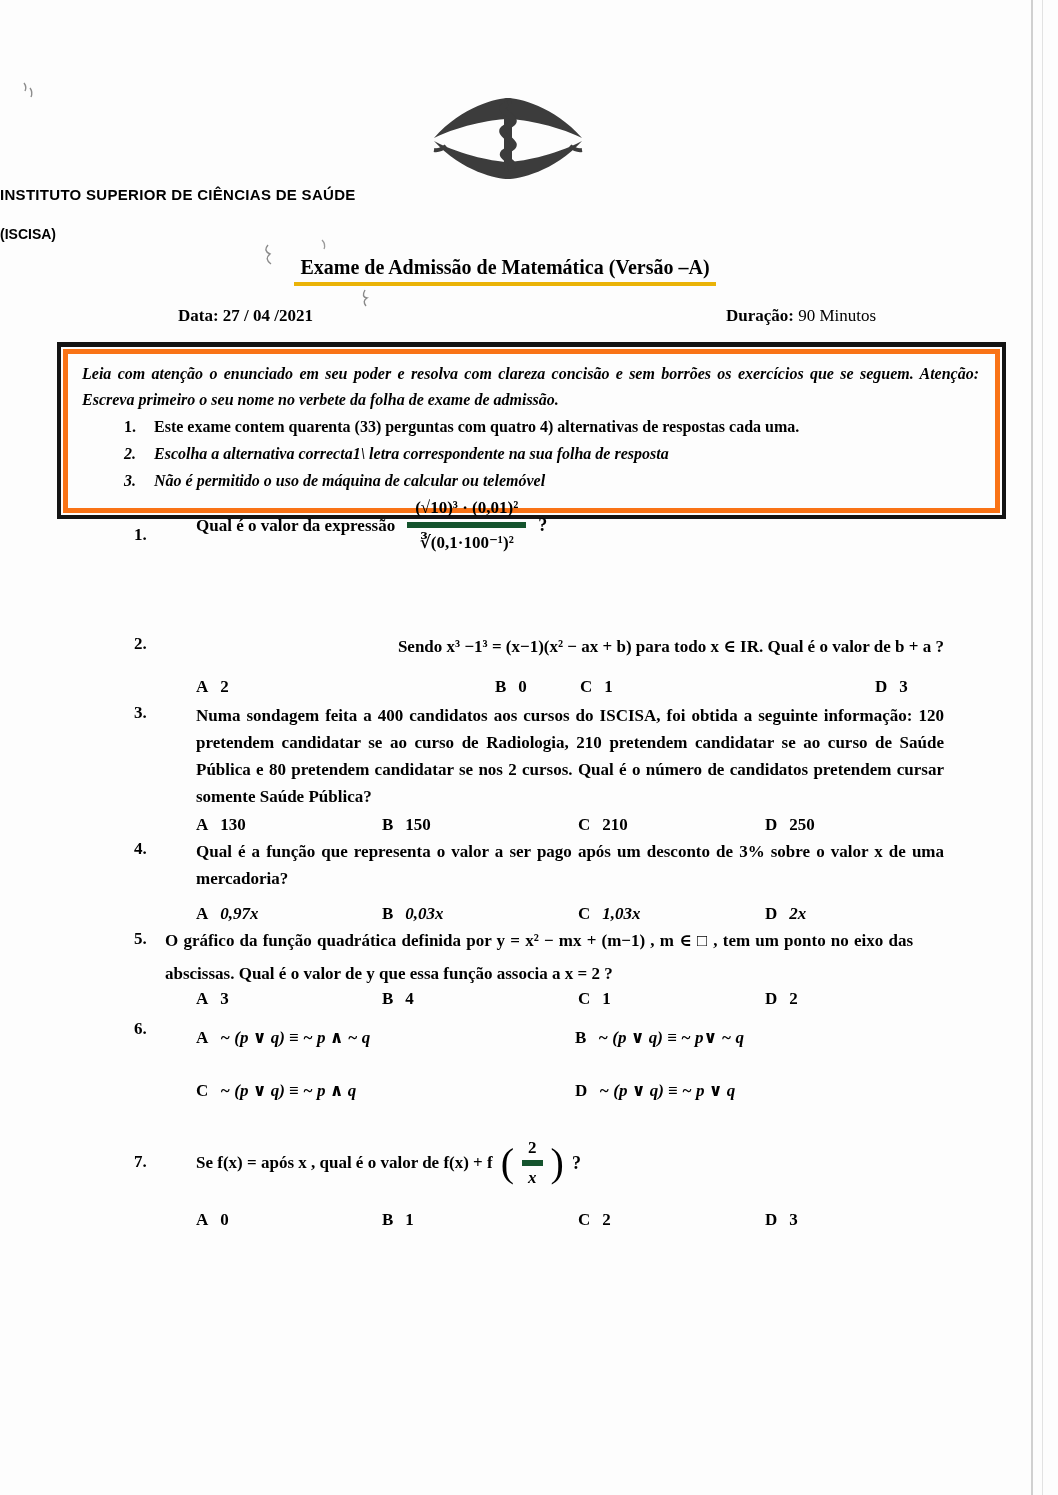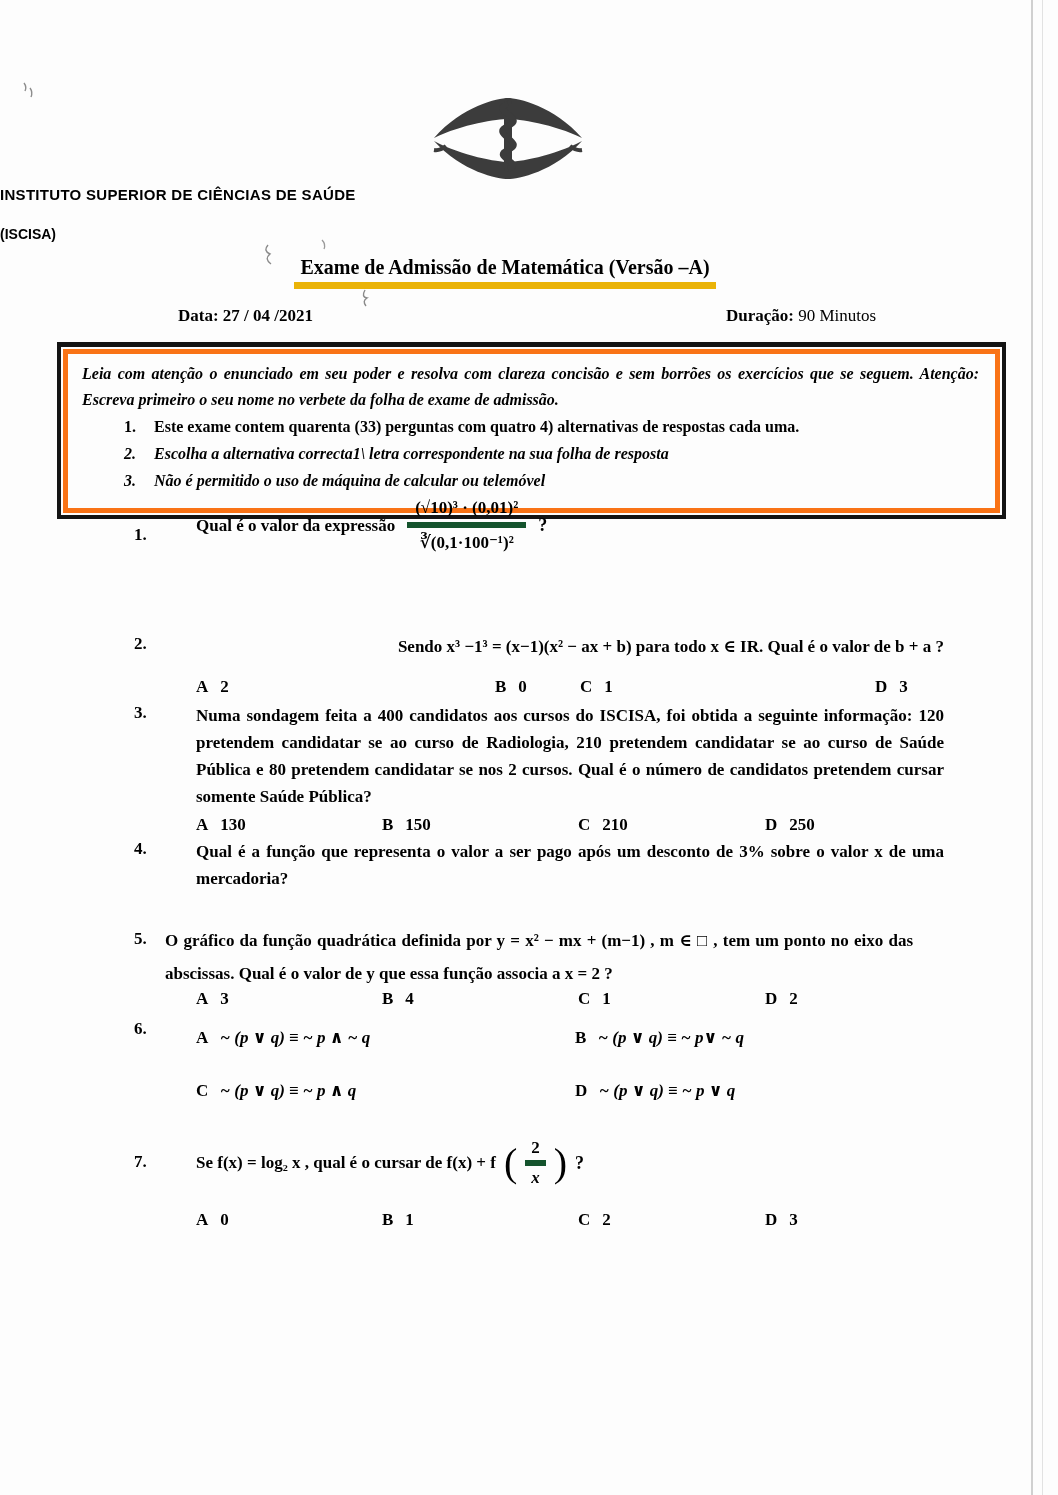--- a/index.html
+++ b/index.html
@@ -10,21 +10,21 @@
   .scanline-a{position:absolute;left:1031px;top:0;width:2px;height:1495px;background:#d0d0d0;}
   .scanline-b{position:absolute;left:1042px;top:0;width:1px;height:1495px;background:#e2e2e2;}
   .scanmark{position:absolute;}
   #logo{position:absolute;left:428px;top:96px;}
   .institute{position:absolute;left:0;top:186px;width:1010px;
      font-family:"Liberation Sans","DejaVu Sans",sans-serif;font-weight:700;font-size:15px;letter-spacing:.3px;}
   .acronym{position:absolute;left:0;top:226px;width:1010px;
      font-family:"Liberation Sans","DejaVu Sans",sans-serif;font-weight:700;font-size:14px;}
   .examtitle-wrap{position:absolute;left:0;top:256px;width:1010px;text-align:center;}
   .examtitle{display:inline-block;font-weight:700;font-size:20px;
-     border-bottom:7px solid #eab308;padding:0 6px 3px;}
+     border-bottom:4px solid #eab308;padding:0 6px 3px;}
   .daterow-date{position:absolute;left:178px;top:306px;font-weight:700;font-size:17px;}
   .daterow-dur{position:absolute;left:726px;top:306px;font-size:17px;}
   .daterow-dur .lbl{font-weight:700;}
   
   #instr{position:absolute;left:57px;top:342px;width:937px;border:4px solid #141414;
      border-top-width:5px;padding:2px;background:#fdfdfd;}
   #instr .inner{border:5px solid #f97316;padding:7px 16px 14px 14px;font-size:16px;line-height:26px;}
   #instr p{margin:0;font-style:italic;font-weight:700;text-align:justify;}
   #instr .item{margin-left:42px;font-weight:700;margin-top:1px;}
   #instr .item .inum{display:inline-block;width:30px;}
@@ -140,20 +140,26 @@
       <span class="opt cA"><span class="letter">A</span><span>130</span></span>
       <span class="opt cB"><span class="letter">B</span><span>150</span></span>
       <span class="opt cC"><span class="letter">C</span><span>210</span></span>
       <span class="opt cD"><span class="letter">D</span><span>250</span></span>
     </div>
   </div>
 
   <div class="q" style="top:838px;">
     <span class="qnum">4.</span>
     <div class="qtext">Qual é a função que representa o valor a ser pago após um desconto de 3% sobre o valor x de uma mercadoria?</div>
+    <div class="opts" style="margin-top:12px;">
+      <span class="opt cA mathit"><span class="letter" style="font-style:normal;">A</span><span>0,97x</span></span>
+      <span class="opt cB mathit"><span class="letter" style="font-style:normal;">B</span><span>0,03x</span></span>
+      <span class="opt cC mathit"><span class="letter" style="font-style:normal;">C</span><span>1,03x</span></span>
+      <span class="opt cD mathit"><span class="letter" style="font-style:normal;">D</span><span>2x</span></span>
+    </div>
   </div>
 
   <div class="q" style="top:924px;">
     <span class="qnum" style="top:5px;">5.</span>
     <div class="qtext" style="line-height:33px;margin-left:45px;">O gráfico da função quadrática definida por y = x² − mx + (m−1) , m ∈ □ , tem um ponto no eixo das abscissas. Qual é o valor de y que essa função associa a x = 2 ?</div>
     <div class="opts" style="margin-top:-1px;">
       <span class="opt cA"><span class="letter">A</span><span>3</span></span>
       <span class="opt cB"><span class="letter">B</span><span>4</span></span>
       <span class="opt cC"><span class="letter">C</span><span>1</span></span>
       <span class="opt cD"><span class="letter">D</span><span>2</span></span>
@@ -166,21 +172,21 @@
       <span class="opt o6a"><span class="letter">A</span><span class="mathit">~ (p ∨ q) ≡ ~ p ∧ ~ q</span></span>
       <span class="opt o6b"><span class="letter">B</span><span class="mathit">~ (p ∨ q) ≡ ~ p∨ ~ q</span></span>
       <span class="opt o6c"><span class="letter">C</span><span class="mathit">~ (p ∨ q) ≡ ~ p ∧ q</span></span>
       <span class="opt o6d"><span class="letter">D</span><span class="mathit">~ (p ∨ q) ≡ ~ p ∨ q</span></span>
     </div>
   </div>
 
   <div class="q" style="top:1138px;">
     <span class="qnum" style="top:14px;">7.</span>
     <div class="fracline">
-      <span>Se  f(x) = log₂ x , qual é o cursar de  f(x) + f</span>
+      <span>Se  f(x) = após x , qual é o valor de  f(x) + f</span>
       <span class="bigparen">(</span>
       <span class="frac sfrac">
         <span class="fnum">2</span>
         <span class="fden mathit">x</span>
       </span>
       <span class="bigparen">)</span>
       <span class="qmark">?</span>
     </div>
     <div class="opts" style="margin-top:22px;">
       <span class="opt cA"><span class="letter">A</span><span>0</span></span>

